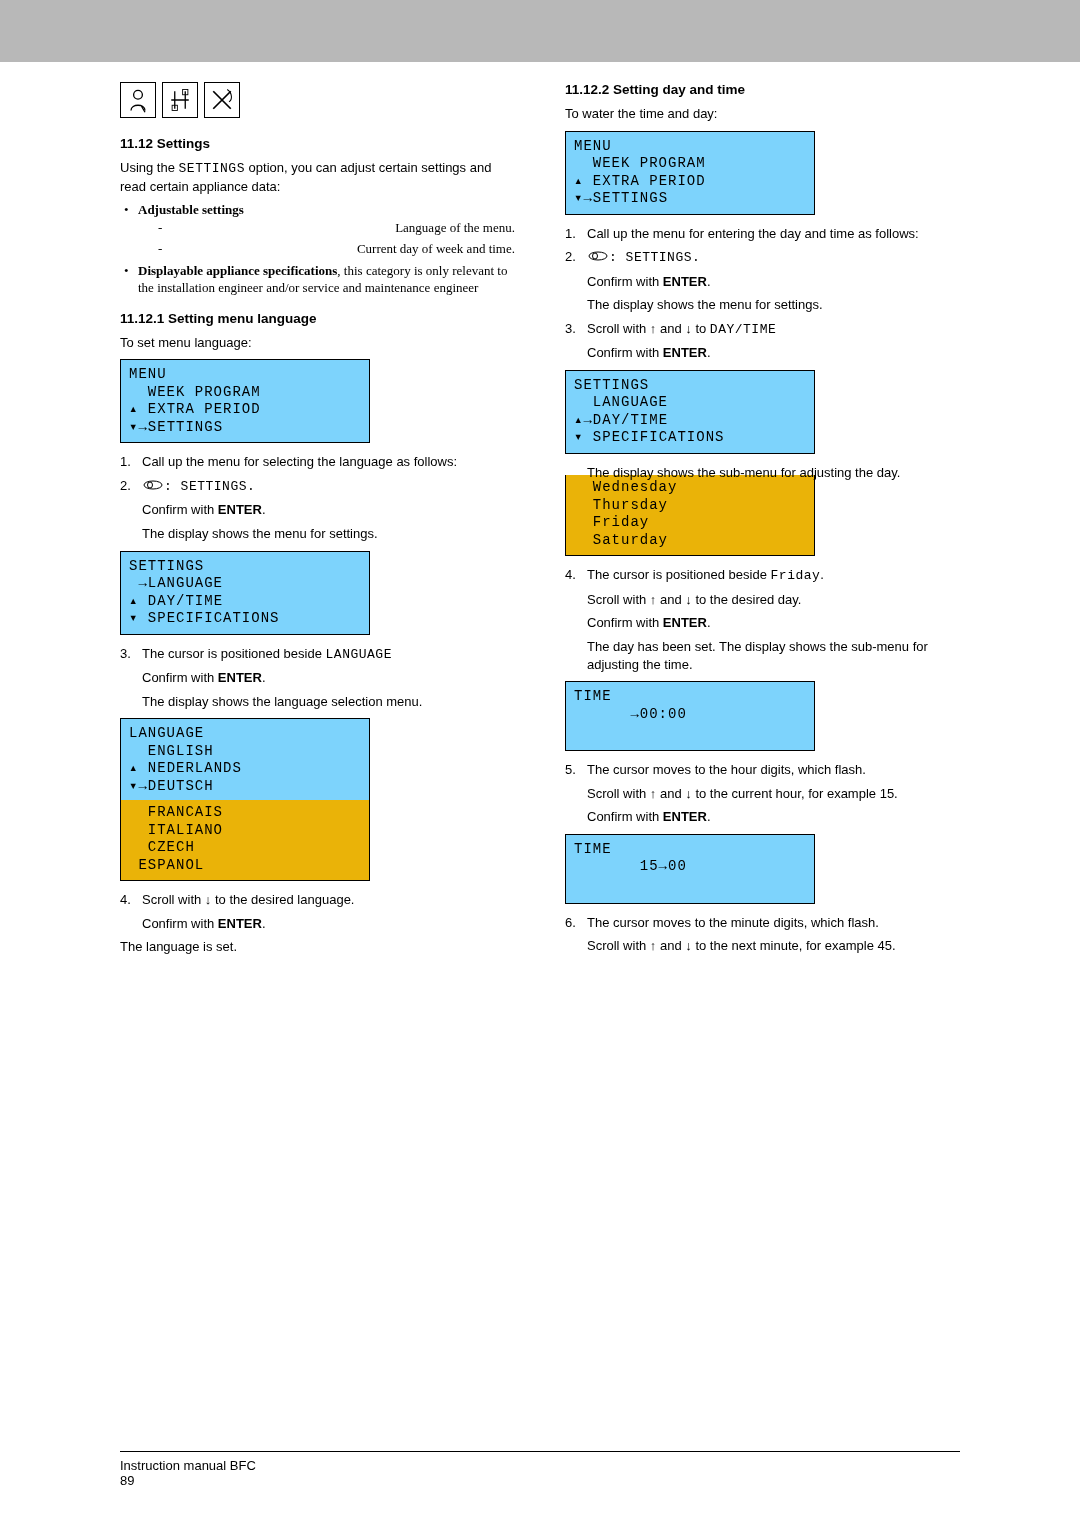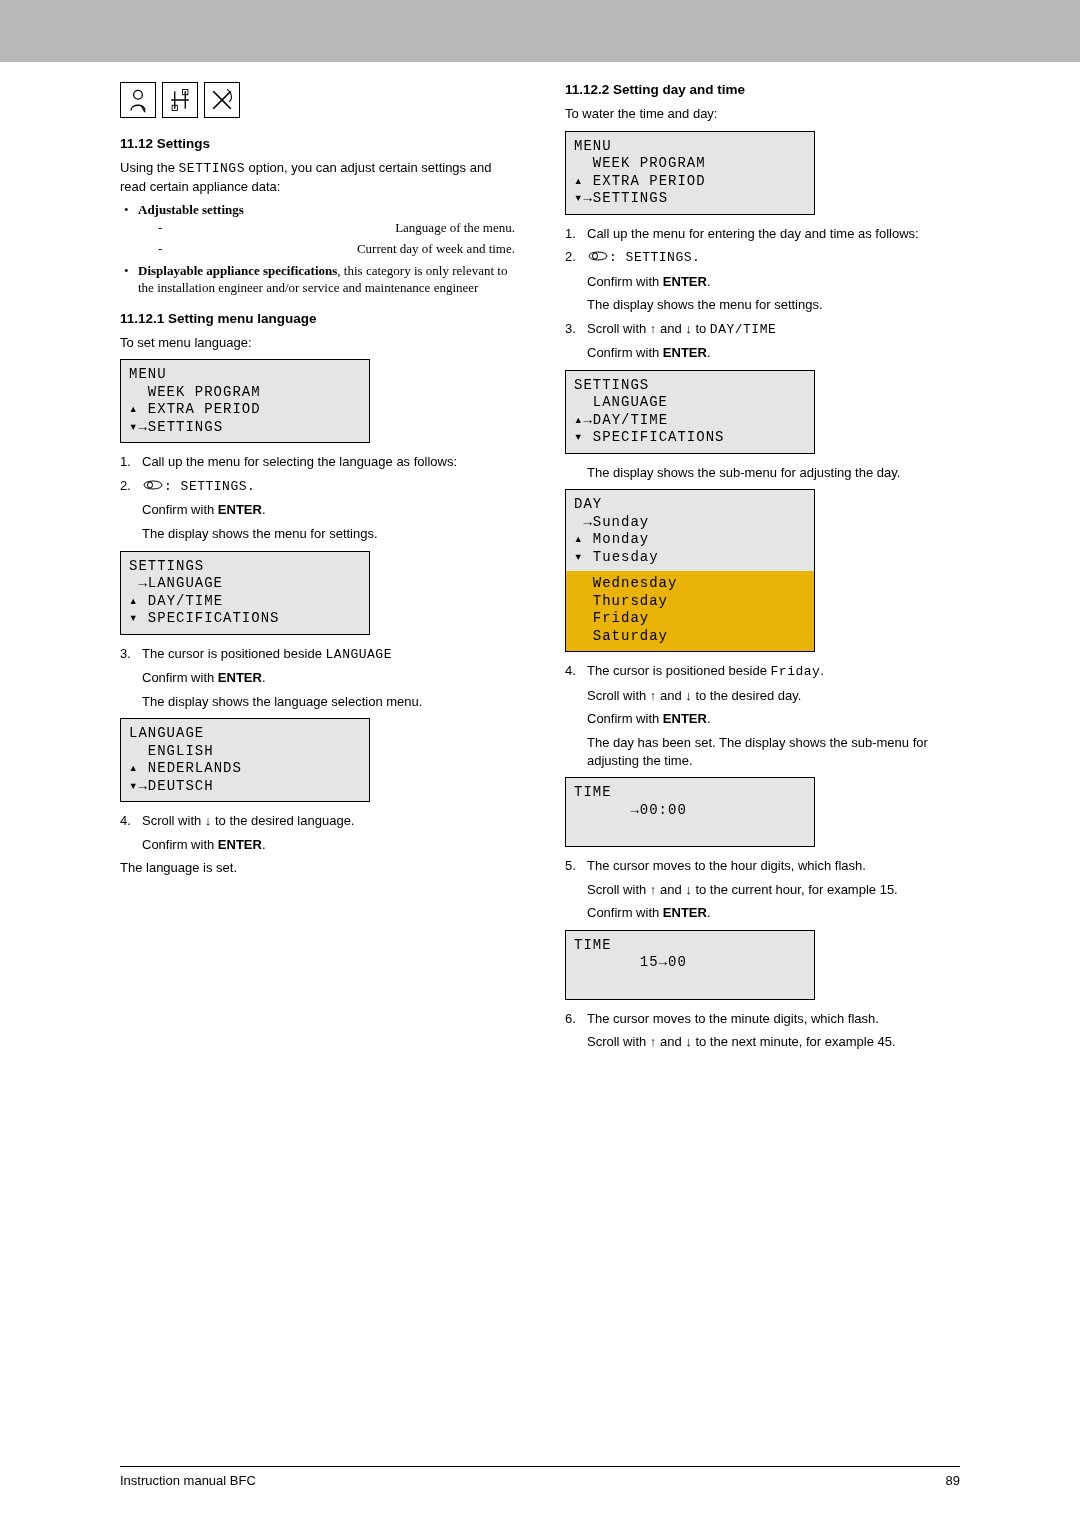--- a/index.html
+++ b/index.html
@@ -55,21 +55,21 @@
   ul.bullets > li::before { content: "•"; position: absolute; left: 4px; }
   ul.dash { list-style: none; padding-left: 0; }
   ul.dash > li { position: relative; padding-left: 34px; margin-bottom: 4px; line-height: 1.35; text-align: right; }
   ul.dash > li::before { content: "-"; position: absolute; left: 20px; }
   ol.steps { list-style: none; padding-left: 0; counter-reset: step; }
   ol.steps > li { position: relative; padding-left: 22px; margin-bottom: 6px; line-height: 1.35; counter-increment: step; }
   ol.steps > li::before { content: counter(step) "."; position: absolute; left: 0; }
   .sub { padding-left: 22px; margin-bottom: 6px; line-height: 1.35; }
   .display-box {
     border: 1.5px solid #000;
-    background: #e5e5e5;
+    background: #7dd3fc;
     padding: 6px 8px;
     font-family: "Courier New", monospace;
     font-size: 14px;
     letter-spacing: 1px;
     margin: 8px 0 10px 0;
     width: 250px;
     line-height: 1.25;
   }
   .display-box.ext {
     border-top: none;
@@ -86,20 +86,21 @@
   .footer {
     position: absolute;
     bottom: 40px;
     left: 120px;
     right: 120px;
     border-top: 1px solid #000;
     padding-top: 6px;
     display: flex;
     justify-content: space-between;
     font-size: 13px;
+    flex-direction: column;
   }
   b { font-weight: bold; }
 </style>
 </head>
 <body>
 
 <div class="top-banner"></div>
 
 <div class="content">
 
@@ -178,20 +179,26 @@
     </ol>
     <p class="sub">Confirm with <span class="sans-bold">ENTER</span>.</p>
     <p class="sub">The display shows the language selection menu.</p>
 
     <div class="display-box">
         <pre style="font-family:inherit;margin:0">LANGUAGE
   ENGLISH
 ▴ NEDERLANDS
 ▾→DEUTSCH</pre>
       </div>
+    <div class="display-box ext">
+        <pre style="font-family:inherit;margin:0">  FRANCAIS
+  ITALIANO
+  CZECH
+ ESPANOL</pre>
+      </div>
 
     <ol class="steps" start="4" style="counter-reset: step 3">
       <li>Scroll with <b>↓</b> to the desired language.</li>
     </ol>
     <p class="sub">Confirm with <span class="sans-bold">ENTER</span>.</p>
     <p>The language is set.</p>
 
   </div>
 
   <div class="col">
@@ -225,26 +232,20 @@
 
     <div class="display-box">
         <pre style="font-family:inherit;margin:0">SETTINGS
   LANGUAGE
 ▴→DAY/TIME
 ▾ SPECIFICATIONS</pre>
       </div>
 
     <p class="sub">The display shows the sub-menu for adjusting the day.</p>
 
-    <div class="display-box">
-        <pre style="font-family:inherit;margin:0">DAY
- →Sunday
-▴ Monday
-▾ Tuesday</pre>
-      </div>
     <div class="display-box ext">
         <pre style="font-family:inherit;margin:0">  Wednesday
   Thursday
   Friday
   Saturday</pre>
       </div>
 
     <ol class="steps" start="4" style="counter-reset: step 3">
       <li>The cursor is positioned beside <span class="mono">Friday</span>.</li>
     </ol>

